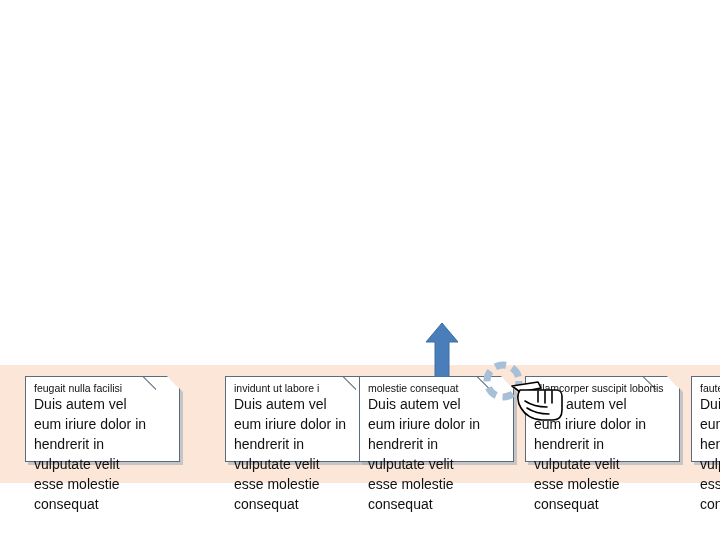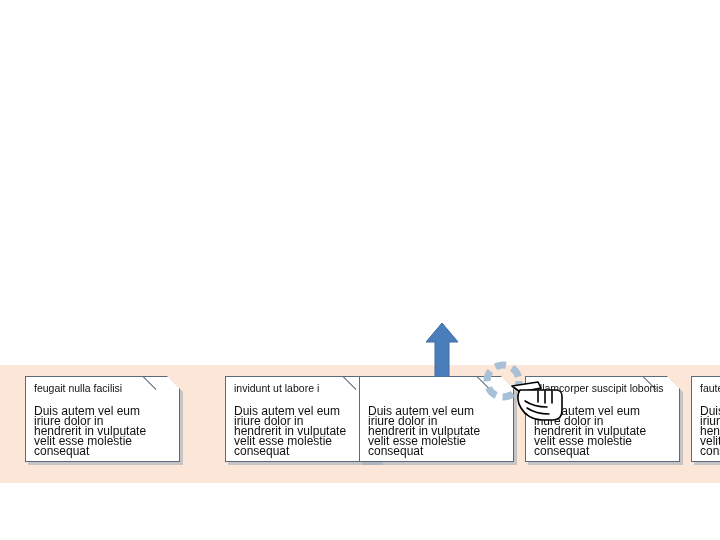--- a/index.html
+++ b/index.html
@@ -120,24 +120,24 @@
     top: 6px;
     right: 6px;
     font-size: 10.5px;
     line-height: 13px;
     color: #101010;
     white-space: nowrap;
   }
   .card-body {
     position: absolute;
     left: 9px;
-    top: 30px;
+    top: 18px;
     right: 8px;
-    font-size: 12px;
-    line-height: 10px;
+    font-size: 14px;
+    line-height: 20px;
     color: #101010;
   }
 
   
   #up-arrow {
     position: absolute;
     left: 425px;
     top: 322px;
     width: 34px;
     height: 55px;
@@ -186,20 +186,21 @@
       <div class="card-corner-line"></div>
       <div class="card-title">invidunt ut labore i</div>
       <div class="card-body">Duis autem vel eum iriure dolor in hendrerit in vulputate velit esse molestie consequat</div>
     </div>
 
     <div class="card-wrap" style="left:359px;">
       <div class="card-shadow"></div>
       <div class="card"></div>
       <div class="card-border"></div>
       <div class="card-corner-line"></div>
+      <div class="card-title">molestie consequat</div>
       <div class="card-body">Duis autem vel eum iriure dolor in hendrerit in vulputate velit esse molestie consequat</div>
     </div>
 
     <div class="card-wrap" style="left:525px;">
       <div class="card-shadow"></div>
       <div class="card"></div>
       <div class="card-border"></div>
       <div class="card-corner-line"></div>
       <div class="card-title">ullamcorper suscipit lobortis</div>
       <div class="card-body">Duis autem vel eum iriure dolor in hendrerit in vulputate velit esse molestie consequat</div>

